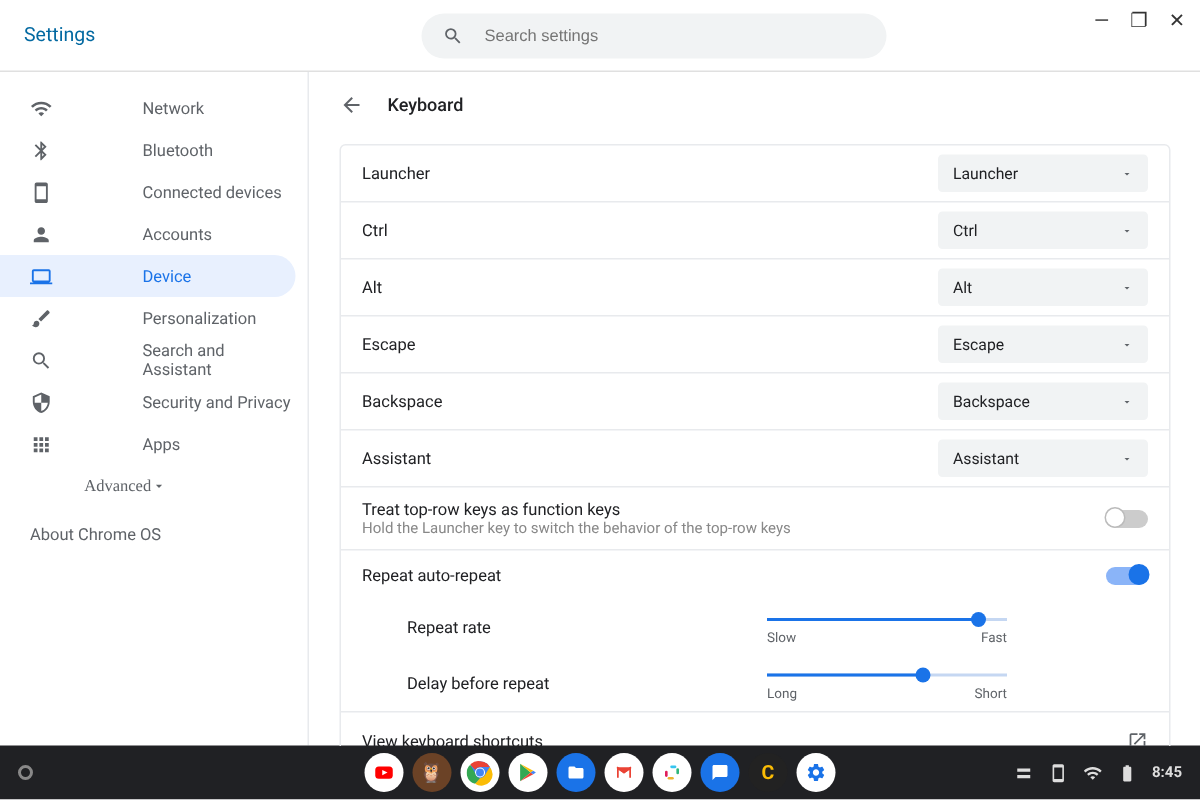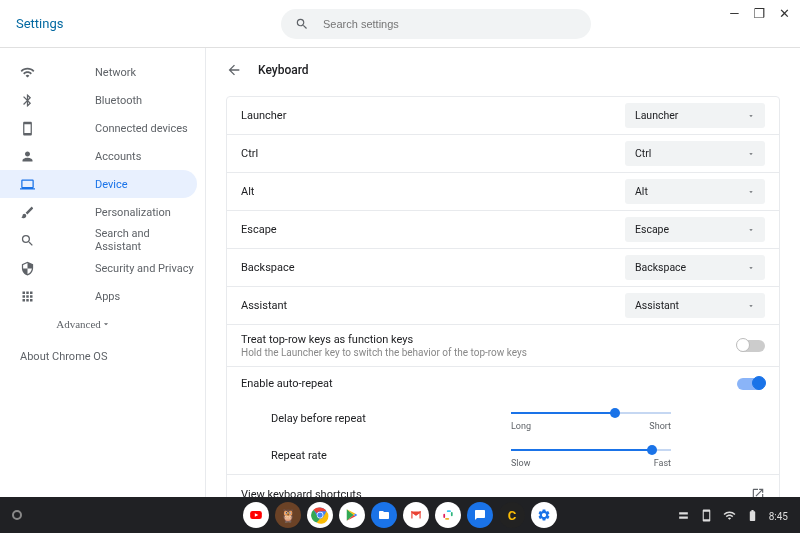--- a/index.html
+++ b/index.html
@@ -48,21 +48,21 @@
 .slider-knob { position: absolute; top: 2px; width: 10px; height: 10px; background: #1a73e8; border-radius: 50%; margin-left: -5px; }
 .slider-labels { display: flex; justify-content: space-between; font-size: 9px; color: #5f6368; margin-top: 1px; }
 .link-row { display: flex; align-items: center; justify-content: space-between; padding: 12px 14px; cursor: pointer; }
 .link-row .label { font-size: 11px; color: #202124; }
 .external-icon { width: 14px; height: 14px; fill: #5f6368; }
 .shelf { position: absolute; bottom: 0; left: 0; right: 0; height: 36px; background: #202124; display: flex; align-items: center; padding: 0 12px; }
 .shelf-left { display: flex; align-items: center; }
 .shelf-launcher { width: 10px; height: 10px; border: 2px solid #888; border-radius: 50%; cursor: pointer; }
 .shelf-center { position: absolute; left: 50%; transform: translateX(-50%); display: flex; gap: 6px; align-items: center; }
 .app-icon { width: 26px; height: 26px; border-radius: 50%; display: flex; align-items: center; justify-content: center; font-size: 13px; cursor: pointer; }
-.shelf-right { margin-left: auto; display: flex; align-items: flex-end; gap: 10px; color: #ddd; font-size: 10px; }
+.shelf-right { margin-left: auto; display: flex; align-items: center; gap: 10px; color: #ddd; font-size: 10px; font-weight: bold; }
 .shelf-right svg { width: 13px; height: 13px; fill: #ddd; }
 </style>
 </head>
 <body>
 
 <div class="window-controls">
   <span>—</span>
   <span>❐</span>
   <span>✕</span>
 </div>
@@ -230,54 +230,54 @@
           <div class="sub">Hold the Launcher key to switch the behavior of the top-row keys</div>
         </div>
         <div class="toggle">
             <div class="knob"></div>
           </div>
       </div>
 
       <div class="slider-section">
         <div class="toggle-row" style="padding:2px 0 8px;border:none">
           <div class="text">
-              <div class="title">Enable auto-repeat</div>
+              <div class="title">Repeat auto-repeat</div>
             </div>
           <div class="toggle on">
               <div class="knob"></div>
             </div>
+        </div>
+        <div class="slider-row">
+          <div class="slider-label">Repeat rate</div>
+          <div class="slider-wrap">
+            <div class="slider-track">
+              <div class="slider-line"></div>
+                <div class="slider-fill" style="width:88%"></div>
+                <div class="slider-knob" style="left:88%"></div>
+            </div>
+            <div class="slider-labels">
+                <span>Slow</span>
+                <span>Fast</span>
+              </div>
+          </div>
         </div>
         <div class="slider-row">
           <div class="slider-label">Delay before repeat</div>
           <div class="slider-wrap">
             <div class="slider-track">
               <div class="slider-line"></div>
                 <div class="slider-fill" style="width:65%"></div>
                 <div class="slider-knob" style="left:65%"></div>
             </div>
             <div class="slider-labels">
                 <span>Long</span>
                 <span>Short</span>
               </div>
           </div>
         </div>
-        <div class="slider-row">
-          <div class="slider-label">Repeat rate</div>
-          <div class="slider-wrap">
-            <div class="slider-track">
-              <div class="slider-line"></div>
-                <div class="slider-fill" style="width:88%"></div>
-                <div class="slider-knob" style="left:88%"></div>
-            </div>
-            <div class="slider-labels">
-                <span>Slow</span>
-                <span>Fast</span>
-              </div>
-          </div>
-        </div>
       </div>
 
       <div class="link-row">
         <span class="label">View keyboard shortcuts</span>
         <svg class="external-icon" viewBox="0 0 24 24">
             <path d="M19 19H5V5h7V3H5c-1.11 0-2 .9-2 2v14c0 1.1.89 2 2 2h14c1.1 0 2-.9 2-2v-7h-2v7zM14 3v2h3.59l-9.83 9.83 1.41 1.41L19 6.41V10h2V3h-7z"></path>
           </svg>
       </div>
     </div>
   </div>

